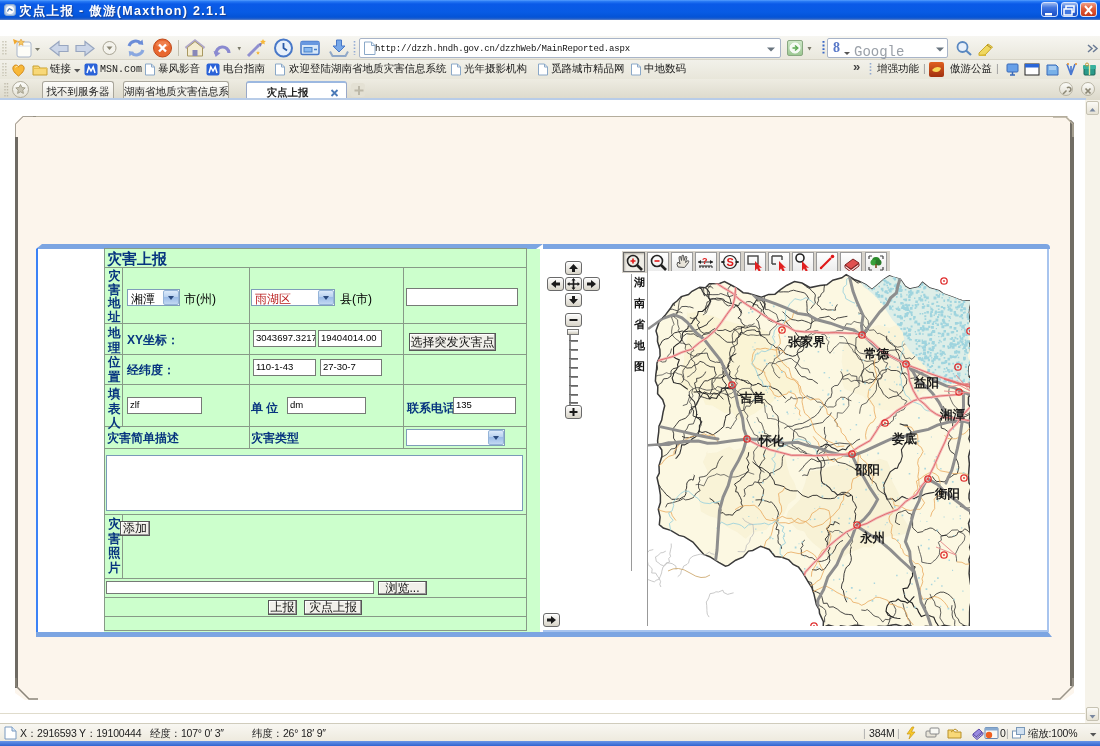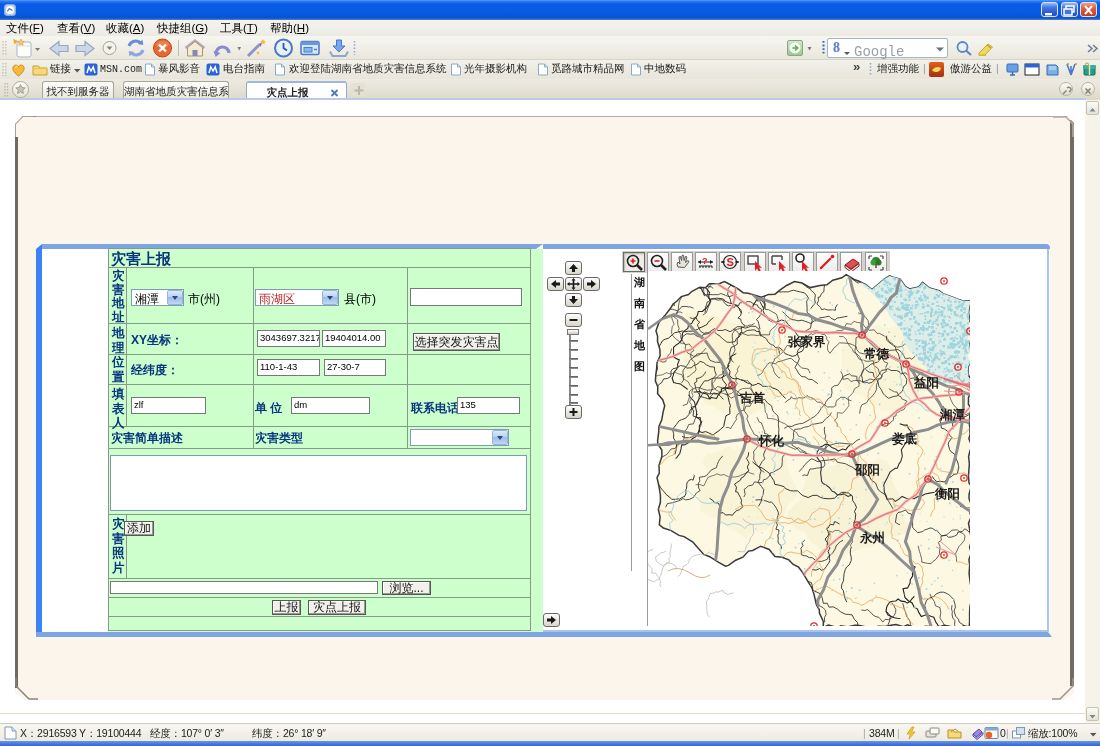--- a/index.html
+++ b/index.html
@@ -25,21 +25,21 @@
 #tabline{position:absolute;left:0;top:98px;width:1086px;height:2px;background:#b8cce8}
 
 #viewport{left:0;top:100px;width:1100px;height:623px;background:#fff}
 #cream{position:absolute;left:15px;top:16px;width:1059px;height:584px;background:#fcf5ec}
 #cream .topline{position:absolute;left:18px;top:0;width:1041px;height:1px;background:#b4ad9c}
 #cream .rightline{position:absolute;right:0;top:4px;width:4px;height:566px;background:#716d64}
 #cream .leftline{position:absolute;left:0;top:21px;width:2.5px;height:551px;background:#6e6a63}
 #titleband{position:absolute;left:36px;top:87px;width:1016px;height:42px;background:#fff}
 #bigtitle{position:absolute;left:0;top:10px;width:1016px;text-align:center;font-size:22.5px;font-weight:bold;color:#3a96ce;letter-spacing:4px;word-spacing:0px;text-shadow:1.5px 1.5px 0 #a8c8dc}
 
-#lpanel{position:absolute;left:36px;top:144px;width:507px;height:388px;background:#fff;border-left:6px solid #3b82f6}
+#lpanel{position:absolute;left:36px;top:144px;width:507px;height:388px;background:#fff;border-left:2px solid #3b82f6}
 #lpanel .bluetop{position:absolute;left:0;top:0;width:100%;height:5px;background:#7ca5e2}
 #rpanel{position:absolute;left:543px;top:144px;width:507px;height:388px;background:#fff}
 #rpanel .bluetop{position:absolute;left:0;top:0;width:507px;height:5px;background:#7ca5e2;border-radius:0 4px 0 0}#rpanel .rbord{position:absolute;right:1px;top:5px;width:2px;height:381px;background:#a8c4ee}#rpanel .bbord{position:absolute;left:0;top:386px;width:506px;height:1.5px;background:#a8c4ee}
 #bottombar{position:absolute;left:36px;top:532px;width:1012px;height:5px;background:#7ca5e2}#bottombar:after{content:"";position:absolute;right:-4px;top:0;border-left:4px solid #7ca5e2;border-top:5px solid transparent}
 
 #greenarea{position:absolute;left:66px;top:5px;width:436px;height:383px;background:#ccffcc}
 .nv{color:#07357f;font-weight:bold}
 .gline{position:absolute;background:#879a87}
 .tin{position:absolute;background:#fff;border:1px solid #767a76;font-size:9.5px;padding:1px 2px;color:#000;white-space:nowrap;overflow:hidden}
 .xpbtn{position:absolute;background:#f1f0ea;border:1px solid #575757;box-shadow:inset -1px -1px 0 #9a9a9a,inset 1px 1px 0 #fff;font-size:12px;text-align:center;color:#111}
@@ -61,38 +61,31 @@
 .mtb{position:absolute;top:1px;width:22px;height:20px;background:linear-gradient(#ffffff,#ececec);border:1px solid #9a9a9a}
 
 </style></head><body>
 <div id="page">
  <div id="titlebar" class="abs">
   <svg class="ic" style="left:4px;top:4px" width="12" height="12">
         <rect x="0.5" y="0.5" width="11" height="11" rx="2.5" fill="#b8cce8" stroke="#88a8d0"></rect>
         <circle cx="6" cy="6" r="4" fill="#fff"></circle>
         <path d="M3.5 7.5 q1.5 -3.5 2.5 -2.5 q1.5 1 2.5 1.5" fill="none" stroke="#4878b8" stroke-width="1.3"></path>
       </svg>
+  <span class="ttext">灾点上报  -  傲游(Maxthon)  2.1.1</span>
   <div class="winbtn wb-blue" style="left:1041px"><svg width="15" height="13">
           <rect x="3" y="9" width="7" height="2.4" fill="#fff"></rect>
         </svg></div>
   <div class="winbtn wb-blue" style="left:1061px"><svg width="15" height="13">
           <rect x="4" y="2" width="8" height="6" fill="none" stroke="#fff" stroke-width="1.5"></rect>
           <rect x="2" y="5" width="8" height="6" fill="#4277e0" stroke="#fff" stroke-width="1.5"></rect>
         </svg></div>
   <div class="winbtn wb-red" style="left:1080px"><svg width="15" height="13">
           <path d="M4 2 L11 10 M11 2 L4 10" stroke="#fff" stroke-width="2"></path>
         </svg></div>
- </div>
- <div id="menubar" class="abs">
-  <span style="left:6px">文件(<u>F</u>)</span>
-      <span style="left:57px">查看(<u>V</u>)</span>
-      <span style="left:106px">收藏(<u>A</u>)</span>
-      <span style="left:157px">快捷组(<u>G</u>)</span>
-      <span style="left:220px">工具(<u>T</u>)</span>
-      <span style="left:270px">帮助(<u>H</u>)</span>
  </div>
  <div id="toolbar" class="abs">
   <svg class="ic" style="left:1px;top:4px" width="7" height="16">
         <path d="M2 1 v14 M4.8 1 v14" stroke="#c4c0b0" stroke-width="1.3" stroke-dasharray="1.5 1.5"></path>
       </svg>
   <svg class="ic" style="left:11px;top:2px" width="30" height="20">
     <rect x="6" y="4" width="14" height="15" rx="2" fill="#fdfdf8" stroke="#a8b4c8"></rect>
         <path d="M6 8 h14" stroke="#d8e0ec"></path>
         <path d="M2 1 l5 2 l-3.5 3.5 z" fill="#f0a830"></path>
         <path d="M10 1 l1 2.2 l2.4 0.2 l-1.7 1.6 l0.4 2.4 l-2.1 -1.2 l-2.1 1.2 l0.4 -2.4 l-1.7 -1.6 l2.4 -0.2 z" fill="#f8c860" stroke="#d09030" stroke-width="0.5"></path>
@@ -149,20 +142,30 @@
         <rect x="5" y="9.5" width="8" height="4.5" fill="#88b8f0" stroke="#4880c8"></rect>
         <path d="M15 11.5 h3" stroke="#4880c8" stroke-width="1.5"></path>
       </svg>
   <svg class="ic" style="left:327px;top:2px" width="24" height="20">
         <path d="M9.5 2 l5 0 l0 6 l3.5 0 l-6 6 l-6 -6 l3.5 0 z" fill="#78a8e8" stroke="#4878c8"></path>
         <path d="M3 13.5 l2.5 4.5 l13 0 l2.5 -4.5" fill="none" stroke="#90a8c8" stroke-width="2"></path>
       </svg>
   <svg class="ic" style="left:352px;top:4px" width="6" height="16">
         <path d="M2.5 1 v14" stroke="#92aad4" stroke-width="1.6" stroke-dasharray="1.5 1.8"></path>
       </svg>
+  <div class="ic" style="left:359px;top:2px;width:422px;height:20px;background:#fff;border:1px solid #a8b4c8;border-radius:2px">
+    <svg class="ic" style="left:3px;top:2px" width="14" height="15">
+          <path d="M1.5 1 h7 l3.5 3.5 v9 h-10.5 z" fill="#fff" stroke="#8aa8c8"></path>
+          <path d="M8.5 1 v3.5 h3.5" fill="none" stroke="#8aa8c8"></path>
+        </svg>
+    <span class="ic" style="left:15px;top:5px;font-family:'Liberation Mono',monospace;font-size:9px;color:#111;letter-spacing:-0.2px">http://dzzh.hndh.gov.cn/dzzhWeb/MainReported.aspx</span>
+    <svg class="ic" style="left:405px;top:7px" width="12" height="8">
+          <path d="M2 1.5 l4 4 l4 -4 z" fill="#68747e"></path>
+        </svg>
+  </div>
   <div class="ic" style="left:787px;top:4px;width:16px;height:16px;background:linear-gradient(#cfe8c8,#9cc892);border:1px solid #88a880;border-radius:2px"><svg width="14" height="14">
           <circle cx="7" cy="7" r="5" fill="#f4faf2" stroke="#fff"></circle>
           <path d="M4.5 7 h4 M7 4.5 l2.8 2.5 l-2.8 2.5" stroke="#5aaa50" stroke-width="1.4" fill="none"></path>
         </svg></div>
   <svg class="ic" style="left:806px;top:9px" width="10" height="8">
         <path d="M1.5 2 l4 0 l-2 3.5 z" fill="#7a7a6a"></path>
       </svg>
   <svg class="ic" style="left:821px;top:4px" width="5" height="16">
         <path d="M2.5 1 v14" stroke="#3a68c8" stroke-width="2" stroke-dasharray="1.8 1.8"></path>
       </svg>

